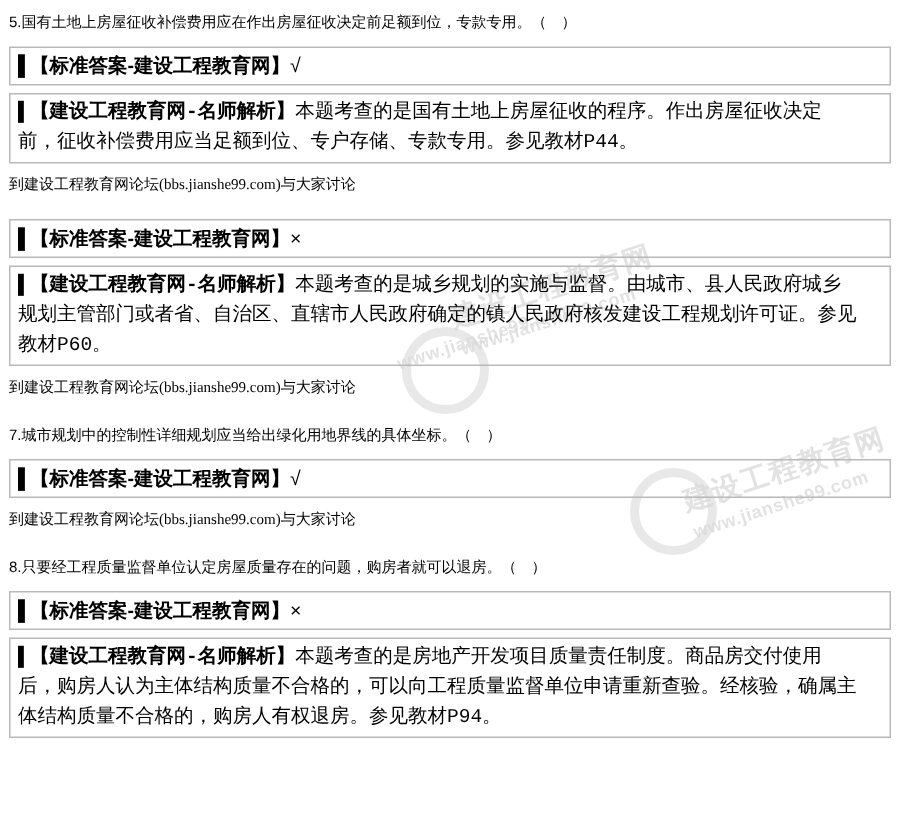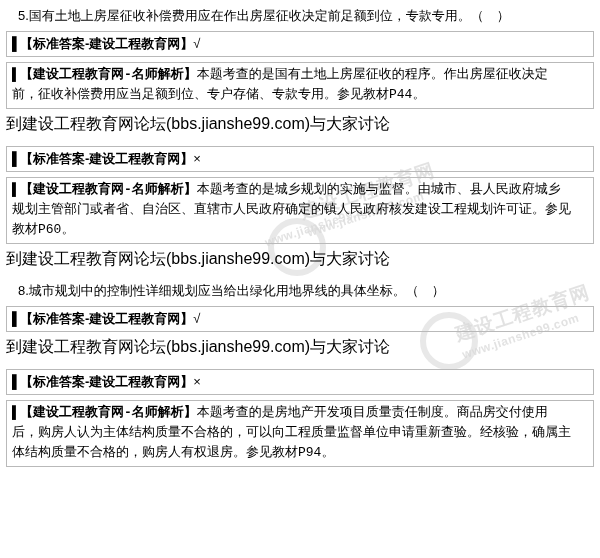--- a/index.html
+++ b/index.html
@@ -55,23 +55,23 @@
   .content {
     position: relative;
     z-index: 2;
     padding: 6px 6px 0 6px;
   }
 
   .q-block {
     margin-bottom: 12px;
   }
   .q-stem {
-    font-size: 13px;
+    font-size: 10px;
     line-height: 20px;
-    margin: 0 0 5px 12px;
+    margin: 0 0 5px 0;
   }
   .row-box {
     border: 1px solid #b9b9b9;
     padding: 2px 20px 3px 5px;
     margin: 0 0 5px 0;
     font-size: 13px;
     line-height: 19px;
     background: transparent;
   }
   .row-box.multi {
@@ -82,23 +82,24 @@
     display: inline-block;
     width: 8px;
   }
   .bold {
     font-weight: bold;
   }
   .mark {
     font-size: 13px;
   }
   .forum {
-    font-size: 16px;
+    font-size: 10px;
     line-height: 20px;
     margin: 0 0 2px 0;
+    font-family: Liberation Serif, serif;
   }
 </style>
 </head>
 <body>
 
 <div class="page">
 
   <div class="watermarks">
     <div class="wm-ring r1"></div>
     <div class="wm-ring r2"></div>
@@ -132,28 +133,29 @@
       <div class="row-box">
         <span class="bullet">▌</span><span class="bold">【标准答案-建设工程教育网】</span><span class="mark">×</span>
       </div>
       <div class="row-box multi">
         <span class="bullet">▌</span><span class="bold">【建设工程教育网-名师解析】</span><span>本题考查的是城乡规划的实施与监督。由城市、县人民政府城乡规划主管部门或者省、自治区、直辖市人民政府确定的镇人民政府核发建设工程规划许可证。参见教材P60。</span>
       </div>
       <p class="forum">到建设工程教育网论坛(bbs.jianshe99.com)与大家讨论</p>
     </div>
 
     <div class="q-block">
-      <p class="q-stem">8.城市规划中的控制性详细规划应当给出绿化用地界线的具体坐标。（　）</p>
+      <p class="q-stem">7.城市规划中的控制性详细规划应当给出绿化用地界线的具体坐标。（　）</p>
       <div class="row-box">
         <span class="bullet">▌</span><span class="bold">【标准答案-建设工程教育网】</span><span class="mark">√</span>
       </div>
       <p class="forum">到建设工程教育网论坛(bbs.jianshe99.com)与大家讨论</p>
     </div>
 
     <div class="q-block">
+      <p class="q-stem">8.只要经工程质量监督单位认定房屋质量存在的问题，购房者就可以退房。（　）</p>
       <div class="row-box">
         <span class="bullet">▌</span><span class="bold">【标准答案-建设工程教育网】</span><span class="mark">×</span>
       </div>
       <div class="row-box multi">
         <span class="bullet">▌</span><span class="bold">【建设工程教育网-名师解析】</span><span>本题考查的是房地产开发项目质量责任制度。商品房交付使用后，购房人认为主体结构质量不合格的，可以向工程质量监督单位申请重新查验。经核验，确属主体结构质量不合格的，购房人有权退房。参见教材P94。</span>
       </div>
 
     </div>
 
   </div>

